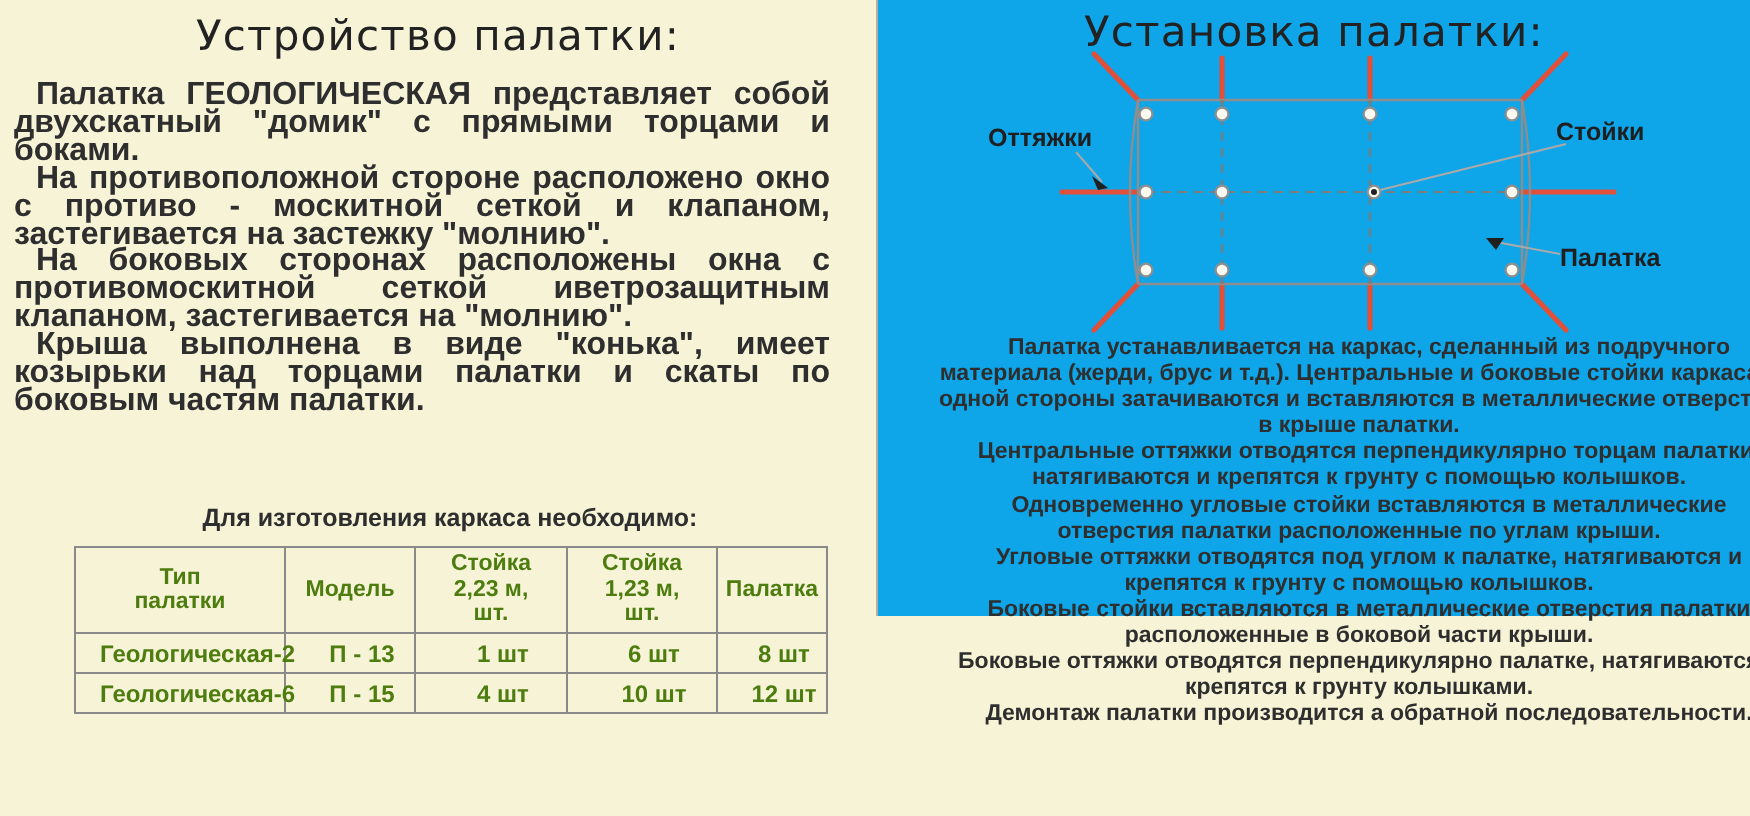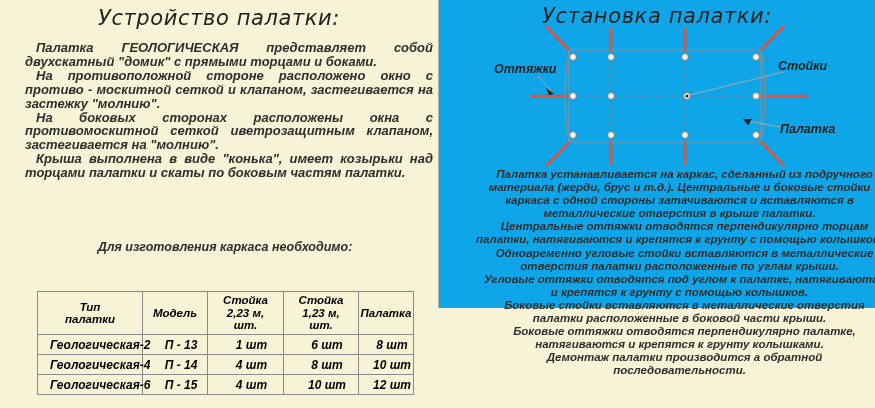--- a/index.html
+++ b/index.html
@@ -1,49 +1,49 @@
 <!DOCTYPE html>
 <html lang="ru"><head>
 <meta charset="utf-8">
 <style>
   * { margin:0; padding:0; box-sizing:border-box; }
   body { font-family:"Liberation Sans","DejaVu Sans",sans-serif; background:#e8e6d8; }
   .page{ position:relative; width:875px; height:408px; overflow:hidden; background:#f6f3d6; }
-  .panel{ position:absolute; top:0; height:308px;font-style:italic; }
+  .panel{ position:absolute; top:0; height:308px; }
   .panel.left{ left:0; width:438px; background:#f6f3d6; }
   .panel.right{ left:438px; width:437px; background:#0ea5e9; border-left:1.5px solid #b3b0a0; }
 
   .sec-title{
     position:absolute; left:0; width:100%; text-align:center;
     font-family:"DejaVu Sans",sans-serif; font-weight:400;
     font-size:21px; letter-spacing:0.6px; color:#222;
   }
   .panel.left .sec-title{ top:6px; }
   .panel.right .sec-title{ top:4px; }
 
   .body-text{ position:absolute; color:#2e2e2e; font-weight:700; }
   .panel.left .body-text{
-    top:41px; left:25px; width:408px;
-    font-size:13px; line-height:13.9px; text-align:justify;
+    top:41px; left:7px; width:408px;
+    font-size:16px; line-height:13.9px; text-align:justify;
   }
   .panel.left .body-text p{ text-indent:11px; }
   .panel.right .body-text{
     top:168px; left:10px; width:421px;
     font-size:11.5px; line-height:13.1px; text-align:center;margin-left:20px;
   }
   .panel.right .body-text p{ text-indent:10px; }
 
   .table-caption{
-    position:absolute; top:240px; left:37px; width:376px;
+    position:absolute; top:252px; left:37px; width:376px;
     text-align:center; font-size:12.5px; font-weight:700; color:#2e2e2e;
   }
   table.parts{
-    position:absolute; top:291px; left:37px; width:376px;
+    position:absolute; top:273px; left:37px; width:376px;
     border-collapse:collapse; table-layout:fixed;
-    color:#000000; font-weight:700;
+    color:#4d7c0f; font-weight:700;
   }
   table.parts th, table.parts td{
     border:1px solid #8a8a8a; text-align:center; vertical-align:middle;
     background:transparent;
   }
   table.parts th{ font-size:11.5px; line-height:12.5px; white-space:pre-line; height:43px; font-weight:700; }
   table.parts td{ font-size:12px; height:20px;padding-left:12px; }
   table.parts td.type{ text-align:right; padding-left:12px; }
   col.c0{width:105px} col.c1{width:65px} col.c2{width:76px} col.c3{width:75px} col.c4{width:55px}
 
@@ -94,27 +94,20 @@
           <th>Палатка</th>
         </tr>
       </thead>
       <tbody>
         <tr>
           <td class="type">Геологическая-2</td>
           <td>П - 13</td>
           <td>1 шт</td>
           <td>6 шт</td>
           <td>8 шт</td>
-        </tr>
-        <tr>
-          <td class="type">Геологическая-4</td>
-          <td>П - 14</td>
-          <td>4 шт</td>
-          <td>8 шт</td>
-          <td>10 шт</td>
         </tr>
         <tr>
           <td class="type">Геологическая-6</td>
           <td>П - 15</td>
           <td>4 шт</td>
           <td>10 шт</td>
           <td>12 шт</td>
         </tr>
       </tbody>
     </table>

